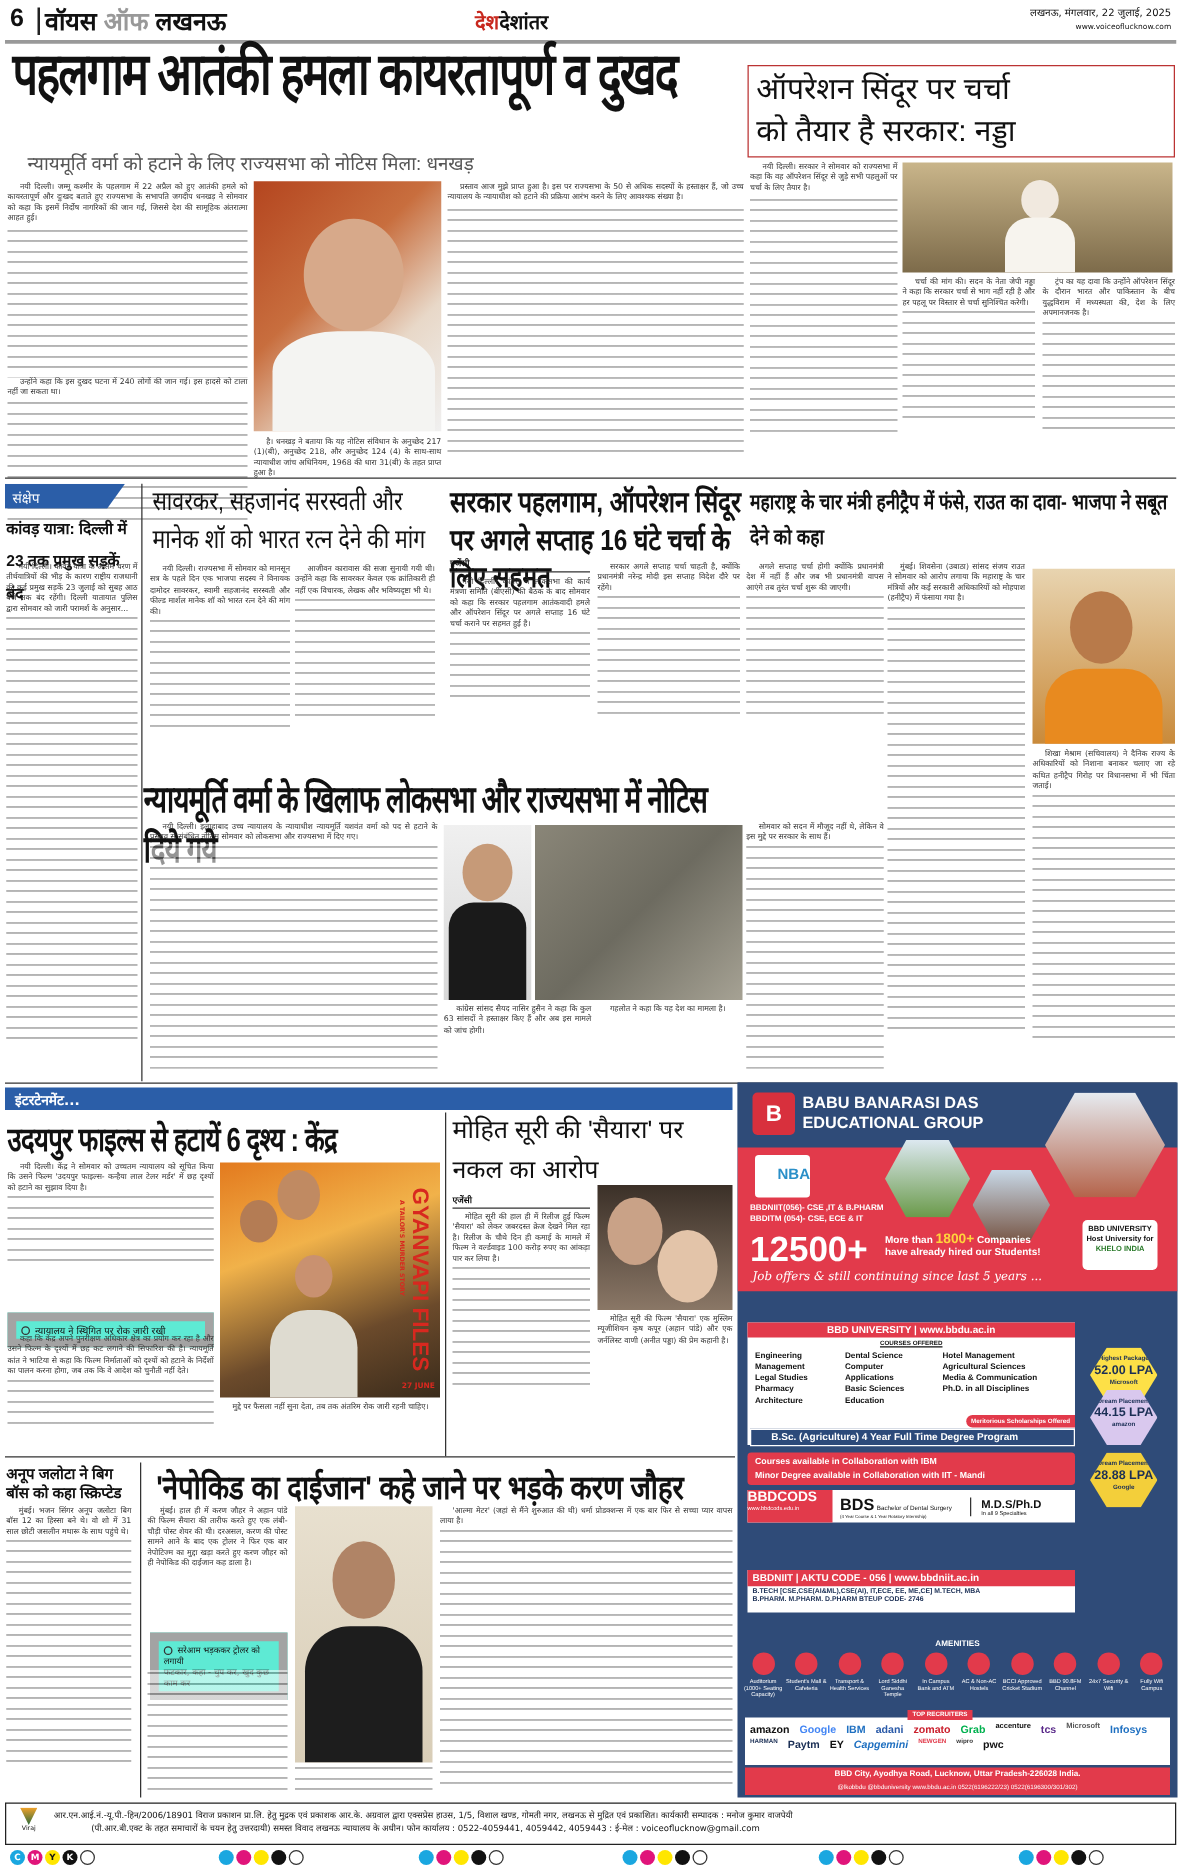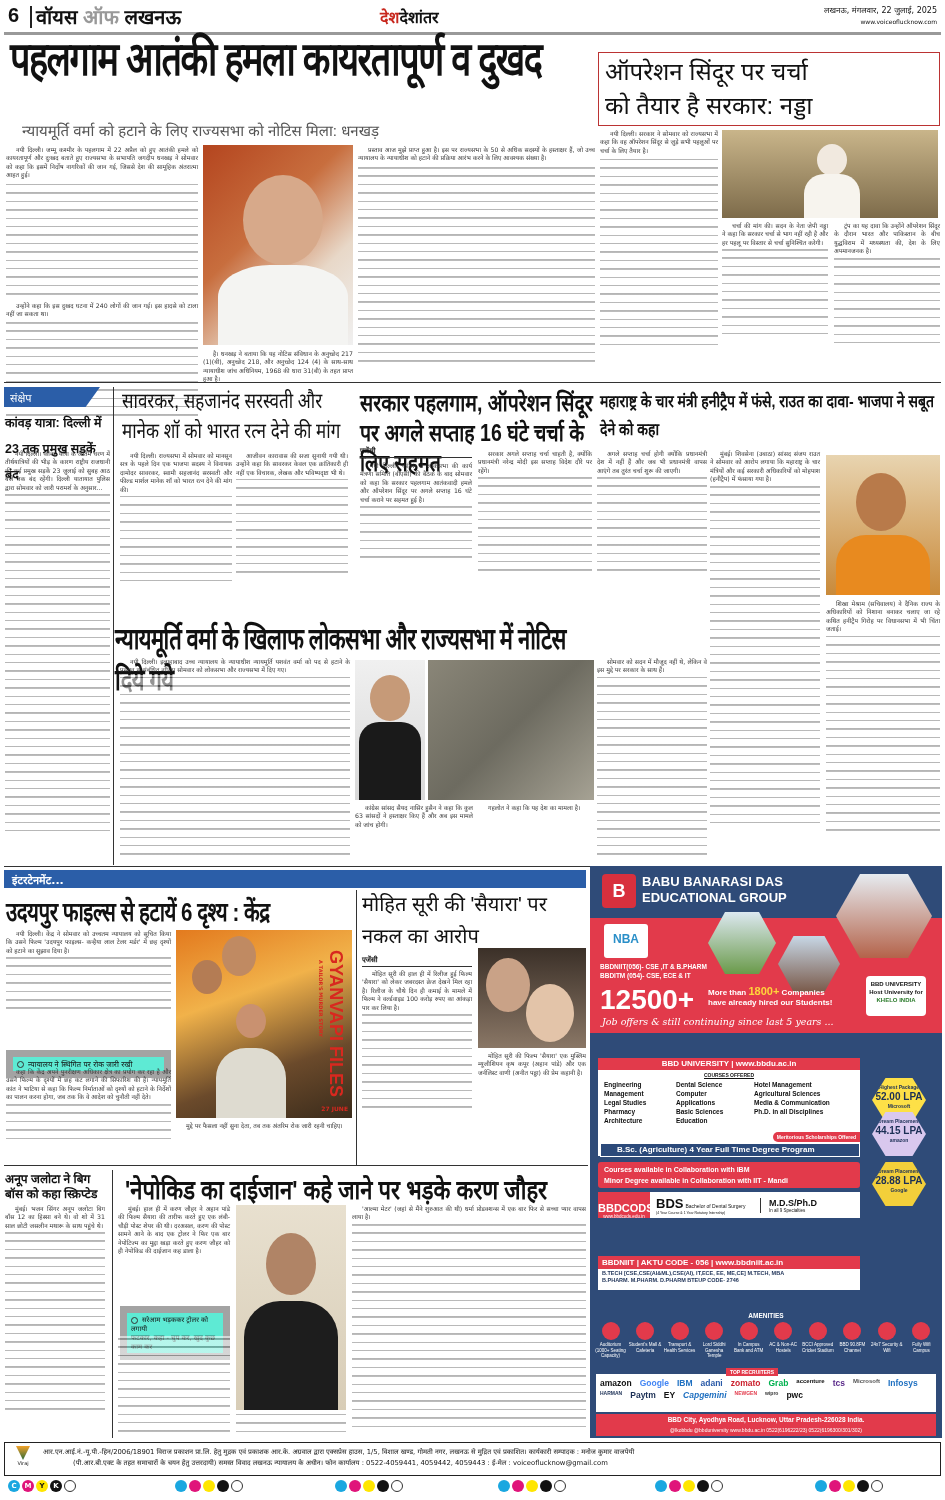--- a/index.html
+++ b/index.html
@@ -34,21 +34,21 @@
 .h2h{left:125px;top:1170px;width:462px;font-size:22px;transform:scaleY(1.2);transform-origin:top left}
 .agency{font-size:7px;font-weight:bold;border-bottom:1px solid #333;padding-bottom:2px}
 .pullq{border:7px solid #a3a3a3;font-size:7.5px;padding:2px 4px;font-weight:normal;background:#5eead4}
 .pullq .bullet{display:inline-block;width:7px;height:7px;border:1px solid #333;border-radius:50%;margin-right:4px;vertical-align:middle}
 
 .ad{left:590px;top:866px;width:352px;height:572px;background:#2f4b78;overflow:hidden;font-family:"Liberation Sans",sans-serif}
 .ad .top{height:52px;background:#2f4b78;position:relative}
 .ad .bbdlogo{position:absolute;left:12px;top:8px;width:34px;height:34px;background:#d8303d;border-radius:4px;color:#fff;font-weight:bold;font-size:18px;text-align:center;line-height:34px}
 .ad .bbdname{position:absolute;left:52px;top:8px;color:#fff;font-weight:bold;font-size:13px;line-height:16px}
 .ad .redband{position:absolute;left:0;top:52px;width:352px;height:115px;background:#e23a4b}
-.ad .nba{position:absolute;left:14px;top:58px;width:44px;height:34px;background:#fff;border-radius:3px;color:#2a8fc8;font-weight:bold;font-size:12px;text-align:center;line-height:30px}
+.ad .nba{position:absolute;left:14px;top:58px;width:44px;height:34px;background:#fff;border-radius:3px;color:#2a8fc8;font-weight:bold;font-size:12px;text-align:right;line-height:30px}
 .ad .nbatxt{position:absolute;left:10px;top:96px;color:#fff;font-size:6.5px;font-weight:bold;line-height:9px}
 .ad .big{position:absolute;left:10px;top:118px;color:#fff;font-weight:900;font-size:28px}
 .ad .more{position:absolute;left:118px;top:120px;color:#fff;font-size:8px;font-weight:bold;line-height:10px}
 .ad .more b{color:#ffd43b;font-size:11px}
 .ad .job{position:absolute;left:12px;top:150px;color:#fff;font-style:italic;font-family:"DejaVu Serif",serif;font-size:9.5px}
 .ad .hex{position:absolute;background:#b9c7d8;clip-path:polygon(25% 0,75% 0,100% 50%,75% 100%,25% 100%,0 50%);border:0}
 .ad .univ{position:absolute;left:276px;top:110px;width:60px;height:40px;background:#fff;border-radius:4px;font-size:6px;text-align:center;padding-top:4px;font-weight:bold;line-height:8px;color:#111}
 .ad .adm{position:absolute;left:0;top:170px;width:352px;text-align:center;color:#fff;font-weight:900;font-size:16px}
 .ad .courses{position:absolute;left:8px;top:192px;width:262px;height:98px;background:#fff;border-top:12px solid #e23a4b;font-size:6.5px;color:#111}
 .ad .courses .t{position:absolute;top:-11px;left:0;width:100%;color:#fff;font-weight:bold;font-size:8px;text-align:center}
@@ -346,21 +346,21 @@
   <div class="pkg" style="left:282px;top:296px;background:#f3cf3a;color:#1b2f55">
     <div>Dream Placement</div>
     <b>28.88 LPA</b>
     <div>Google</div>
   </div>
   <div class="collab">
     <div>Courses available in Collaboration with IBM</div>
     <div>Minor Degree available in Collaboration with IIT - Mandi</div>
   </div>
   <div class="row" style="top:326px;height:26px;display:flex;align-items:center">
-    <div style="background:#e23a4b;color:#fff;height:26px;width:52px;text-align:center;padding-top:10px">
+    <div style="background:#e23a4b;color:#fff;height:26px;width:68px;text-align:left;padding-top:0">
       <div style="font-weight:900;font-size:11px">BBDCODS</div>
       <div style="font-size:4.5px">www.bbdcods.edu.in</div>
     </div>
     <div style="padding:0 6px;width:110px">
       <span style="font-weight:900;font-size:13px">BDS</span>
       <span style="font-size:5px">Bachelor of Dental Surgery</span>
       <div style="font-size:3.5px">(4 Year Course &amp; 1 Year Rotatory Internship)</div>
     </div>
     <div style="border-left:1px solid #333;padding-left:8px">
       <div style="font-weight:900;font-size:9px">M.D.S/Ph.D</div>

